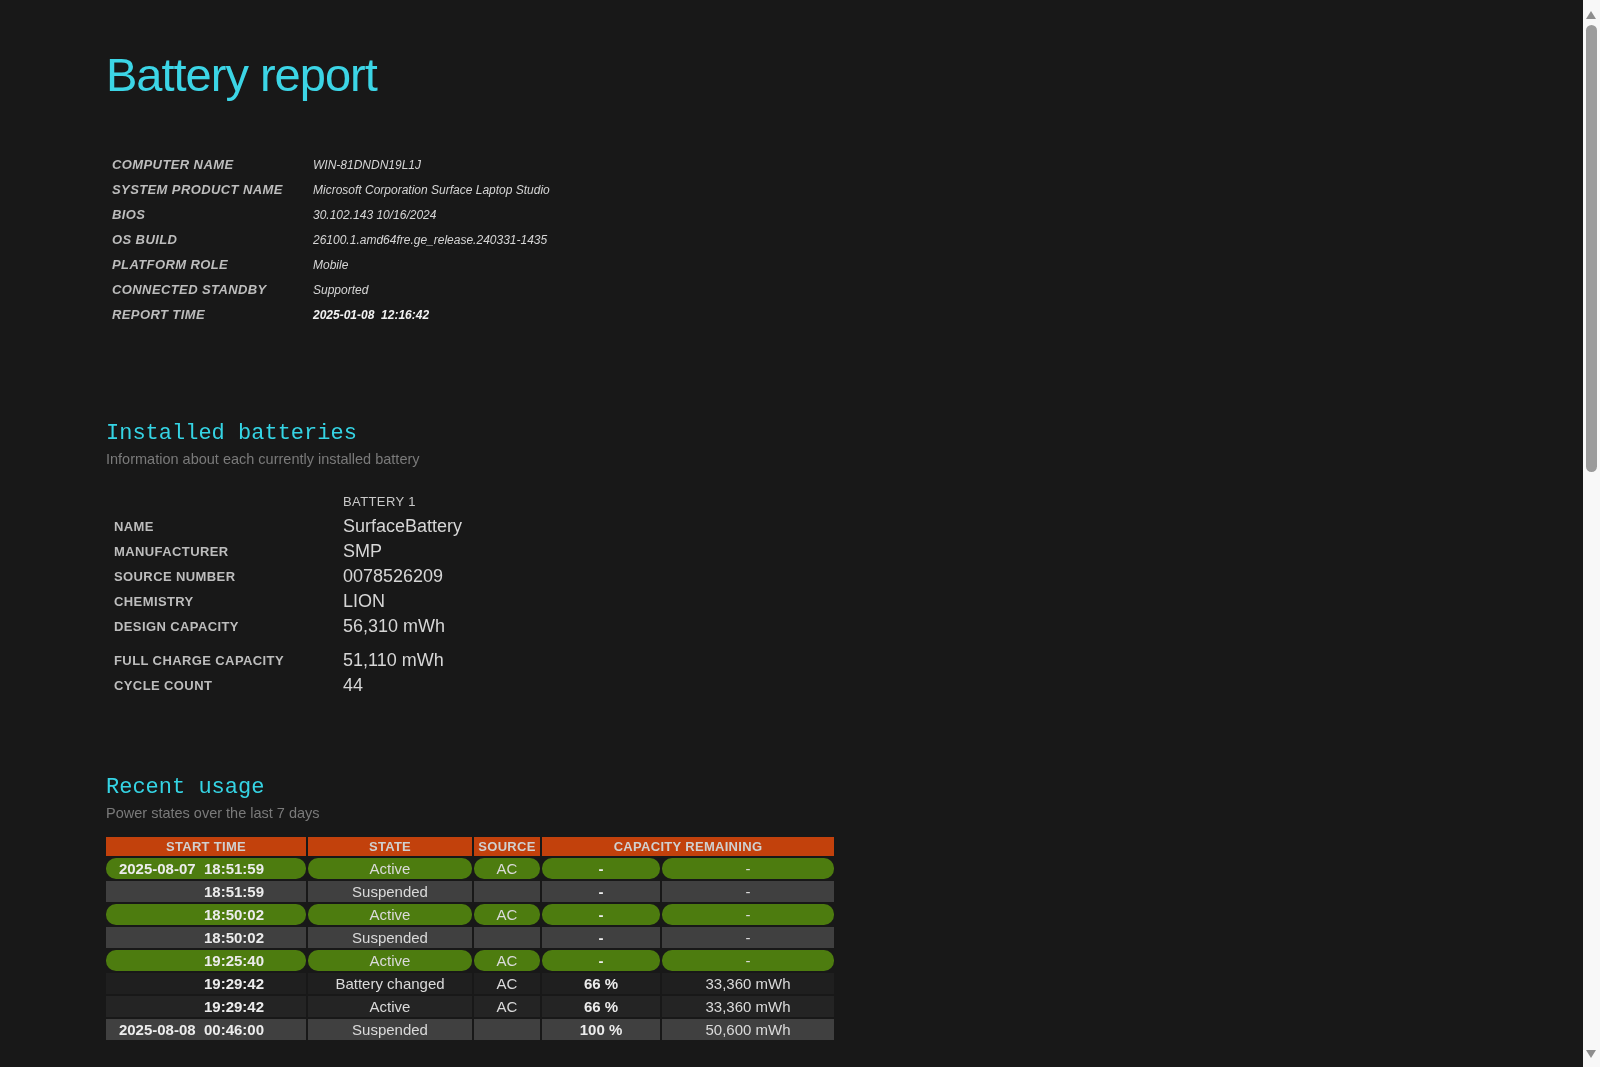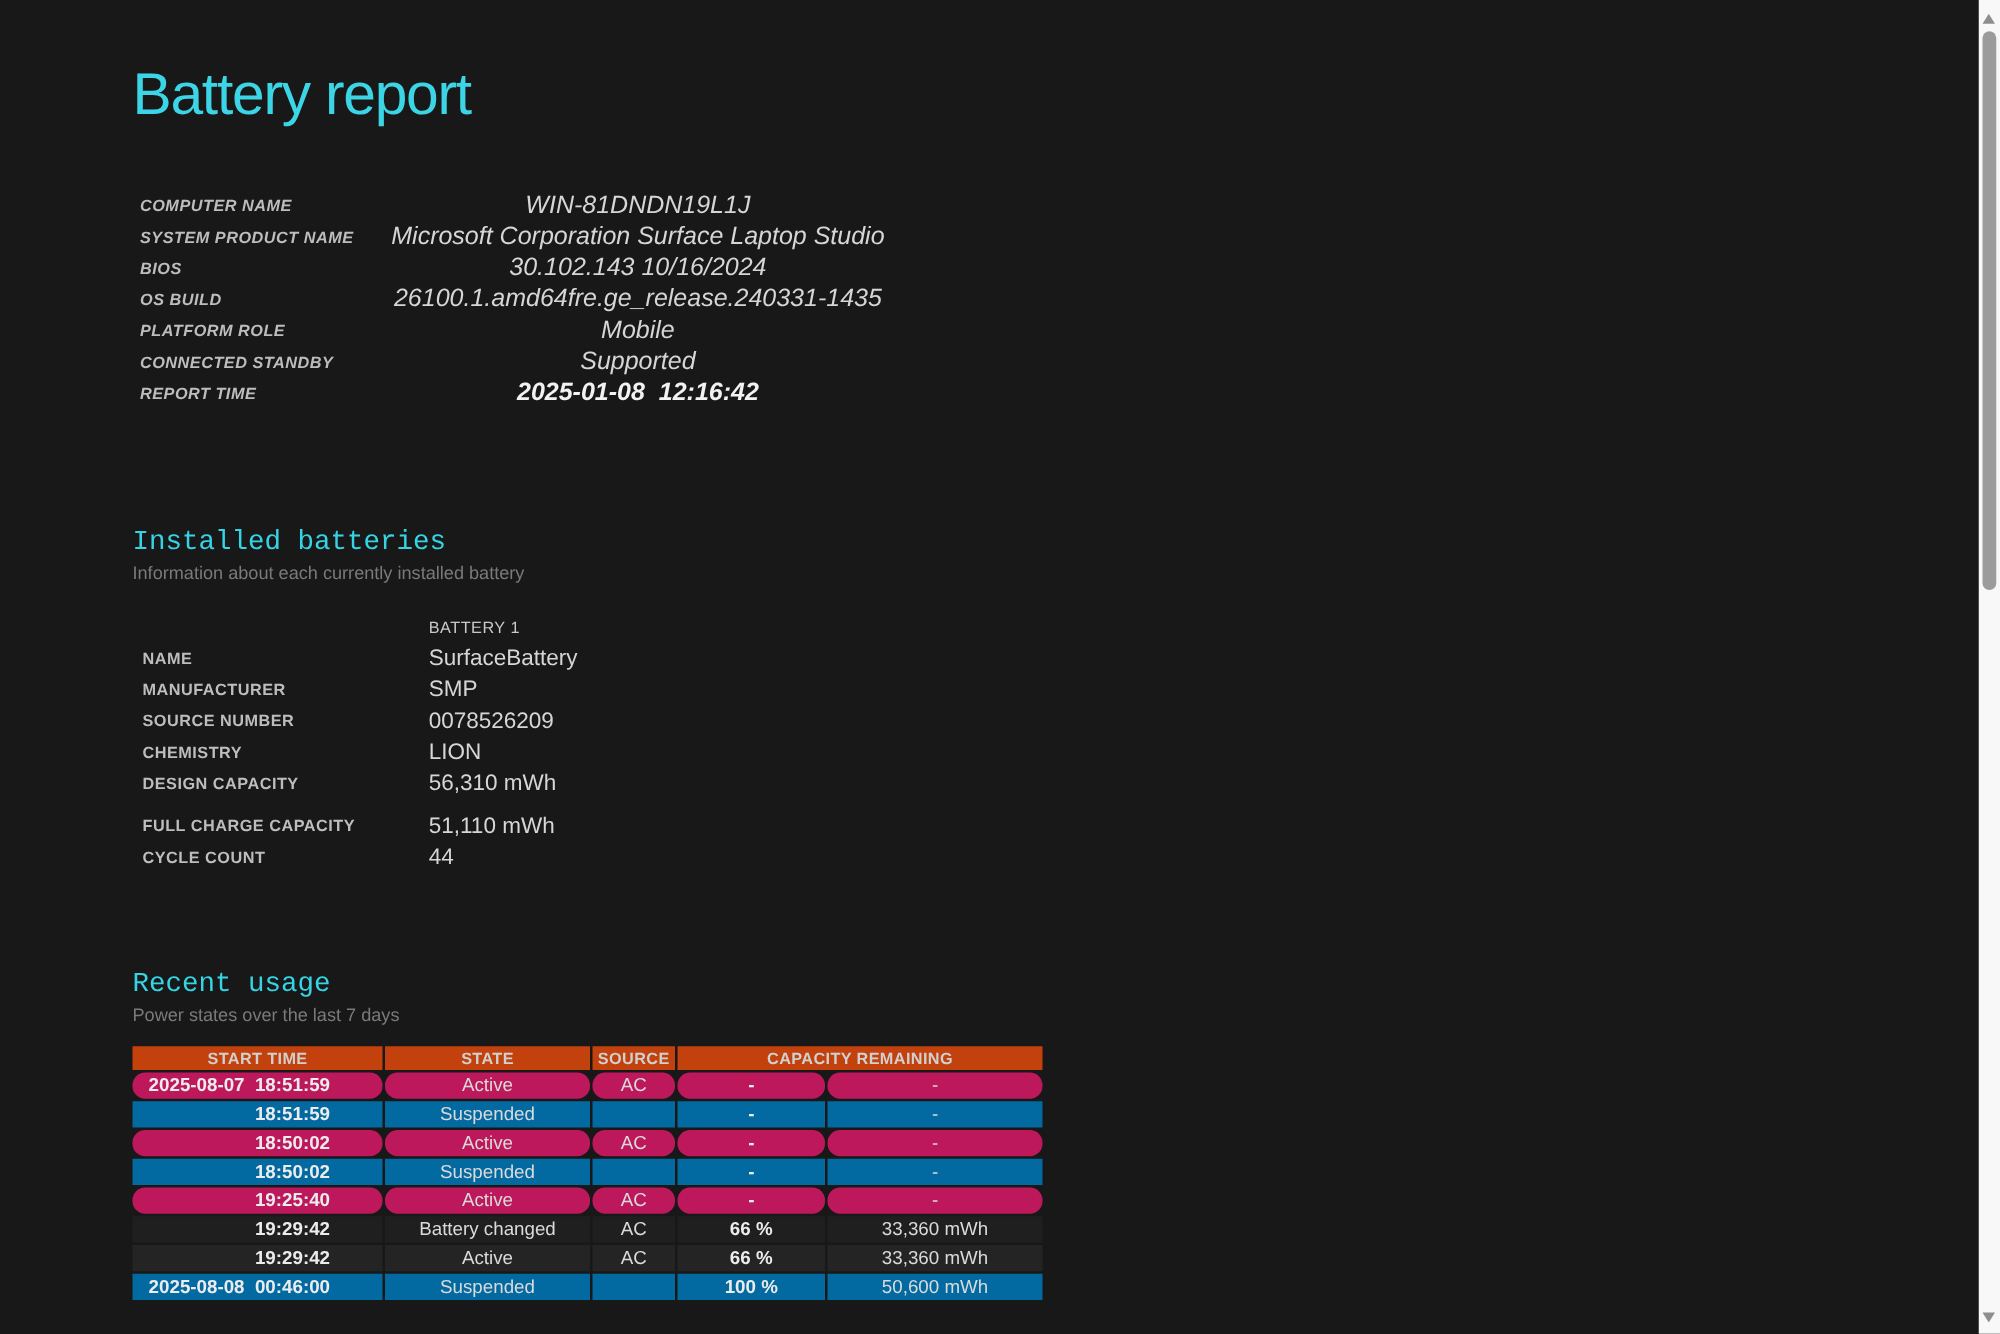--- a/index.html
+++ b/index.html
@@ -23,21 +23,21 @@
 
   
   .kv { border-collapse: collapse; margin-top: 46px; }
   .kv td { height: 25px; vertical-align: middle; padding: 0; font-style: italic; }
   .kv .lbl {
     width: 207px;
     font-size: 13px; font-weight: bold;
     color: #bdbdbd; letter-spacing: 0.4px;
     padding-left: 6px;
   }
-  .kv .val { font-size: 20px; color: #d6d6d6; white-space: pre-wrap; text-align: center; }
+  .kv .val { font-size: 12px; color: #d6d6d6; white-space: pre-wrap; }
   .kv .val.strong { font-weight: bold; color: #f2f2f2; }
 
   .section { margin-top: 0; }
   .section-h { color: #35d4e4; font-size: 22px; font-weight: 400; margin: 0; line-height: 28px; font-family: Liberation Mono, monospace; }
   .section-sub { color: #7a7a7a; font-size: 14.5px; margin: 3px 0 0 0; }
 
   
   .bat { border-collapse: collapse; margin-top: 22px; }
   .bat td { height: 25px; vertical-align: middle; padding: 0; }
   .bat .lbl {
@@ -58,22 +58,22 @@
     letter-spacing: 0.3px; height: 19px; padding: 0;
     background: #c2410c; text-align: center; vertical-align: middle;
   }
   .usage td {
     font-size: 15px; color: #dadada;
     height: 21px; padding: 0; text-align: center; vertical-align: middle;
     white-space: pre-wrap;
   }
   .usage td.start { text-align: right; padding-right: 42px; font-weight: bold; color: #ececec; }
   .usage td.pct { font-weight: bold; color: #ececec; }
-  .usage tr.v-active td    { background: #be185d; border-radius: 10px; }
-  .usage tr.v-suspended td { background: #0369a1; }
+  .usage tr.v-active td    { background: #4d7c0f; border-radius: 10px; }
+  .usage tr.v-suspended td { background: #404040; }
   .usage tr.v-changed td   { background: #1f1f1f; }
   .usage tr.v-dark td      { background: #242424; }
 
   
   .scrollbar {
     position: absolute; top: 0; right: 0;
     width: 17px; height: 1067px;
     background: #f8f8f8;
   }
   .sb-thumb {

